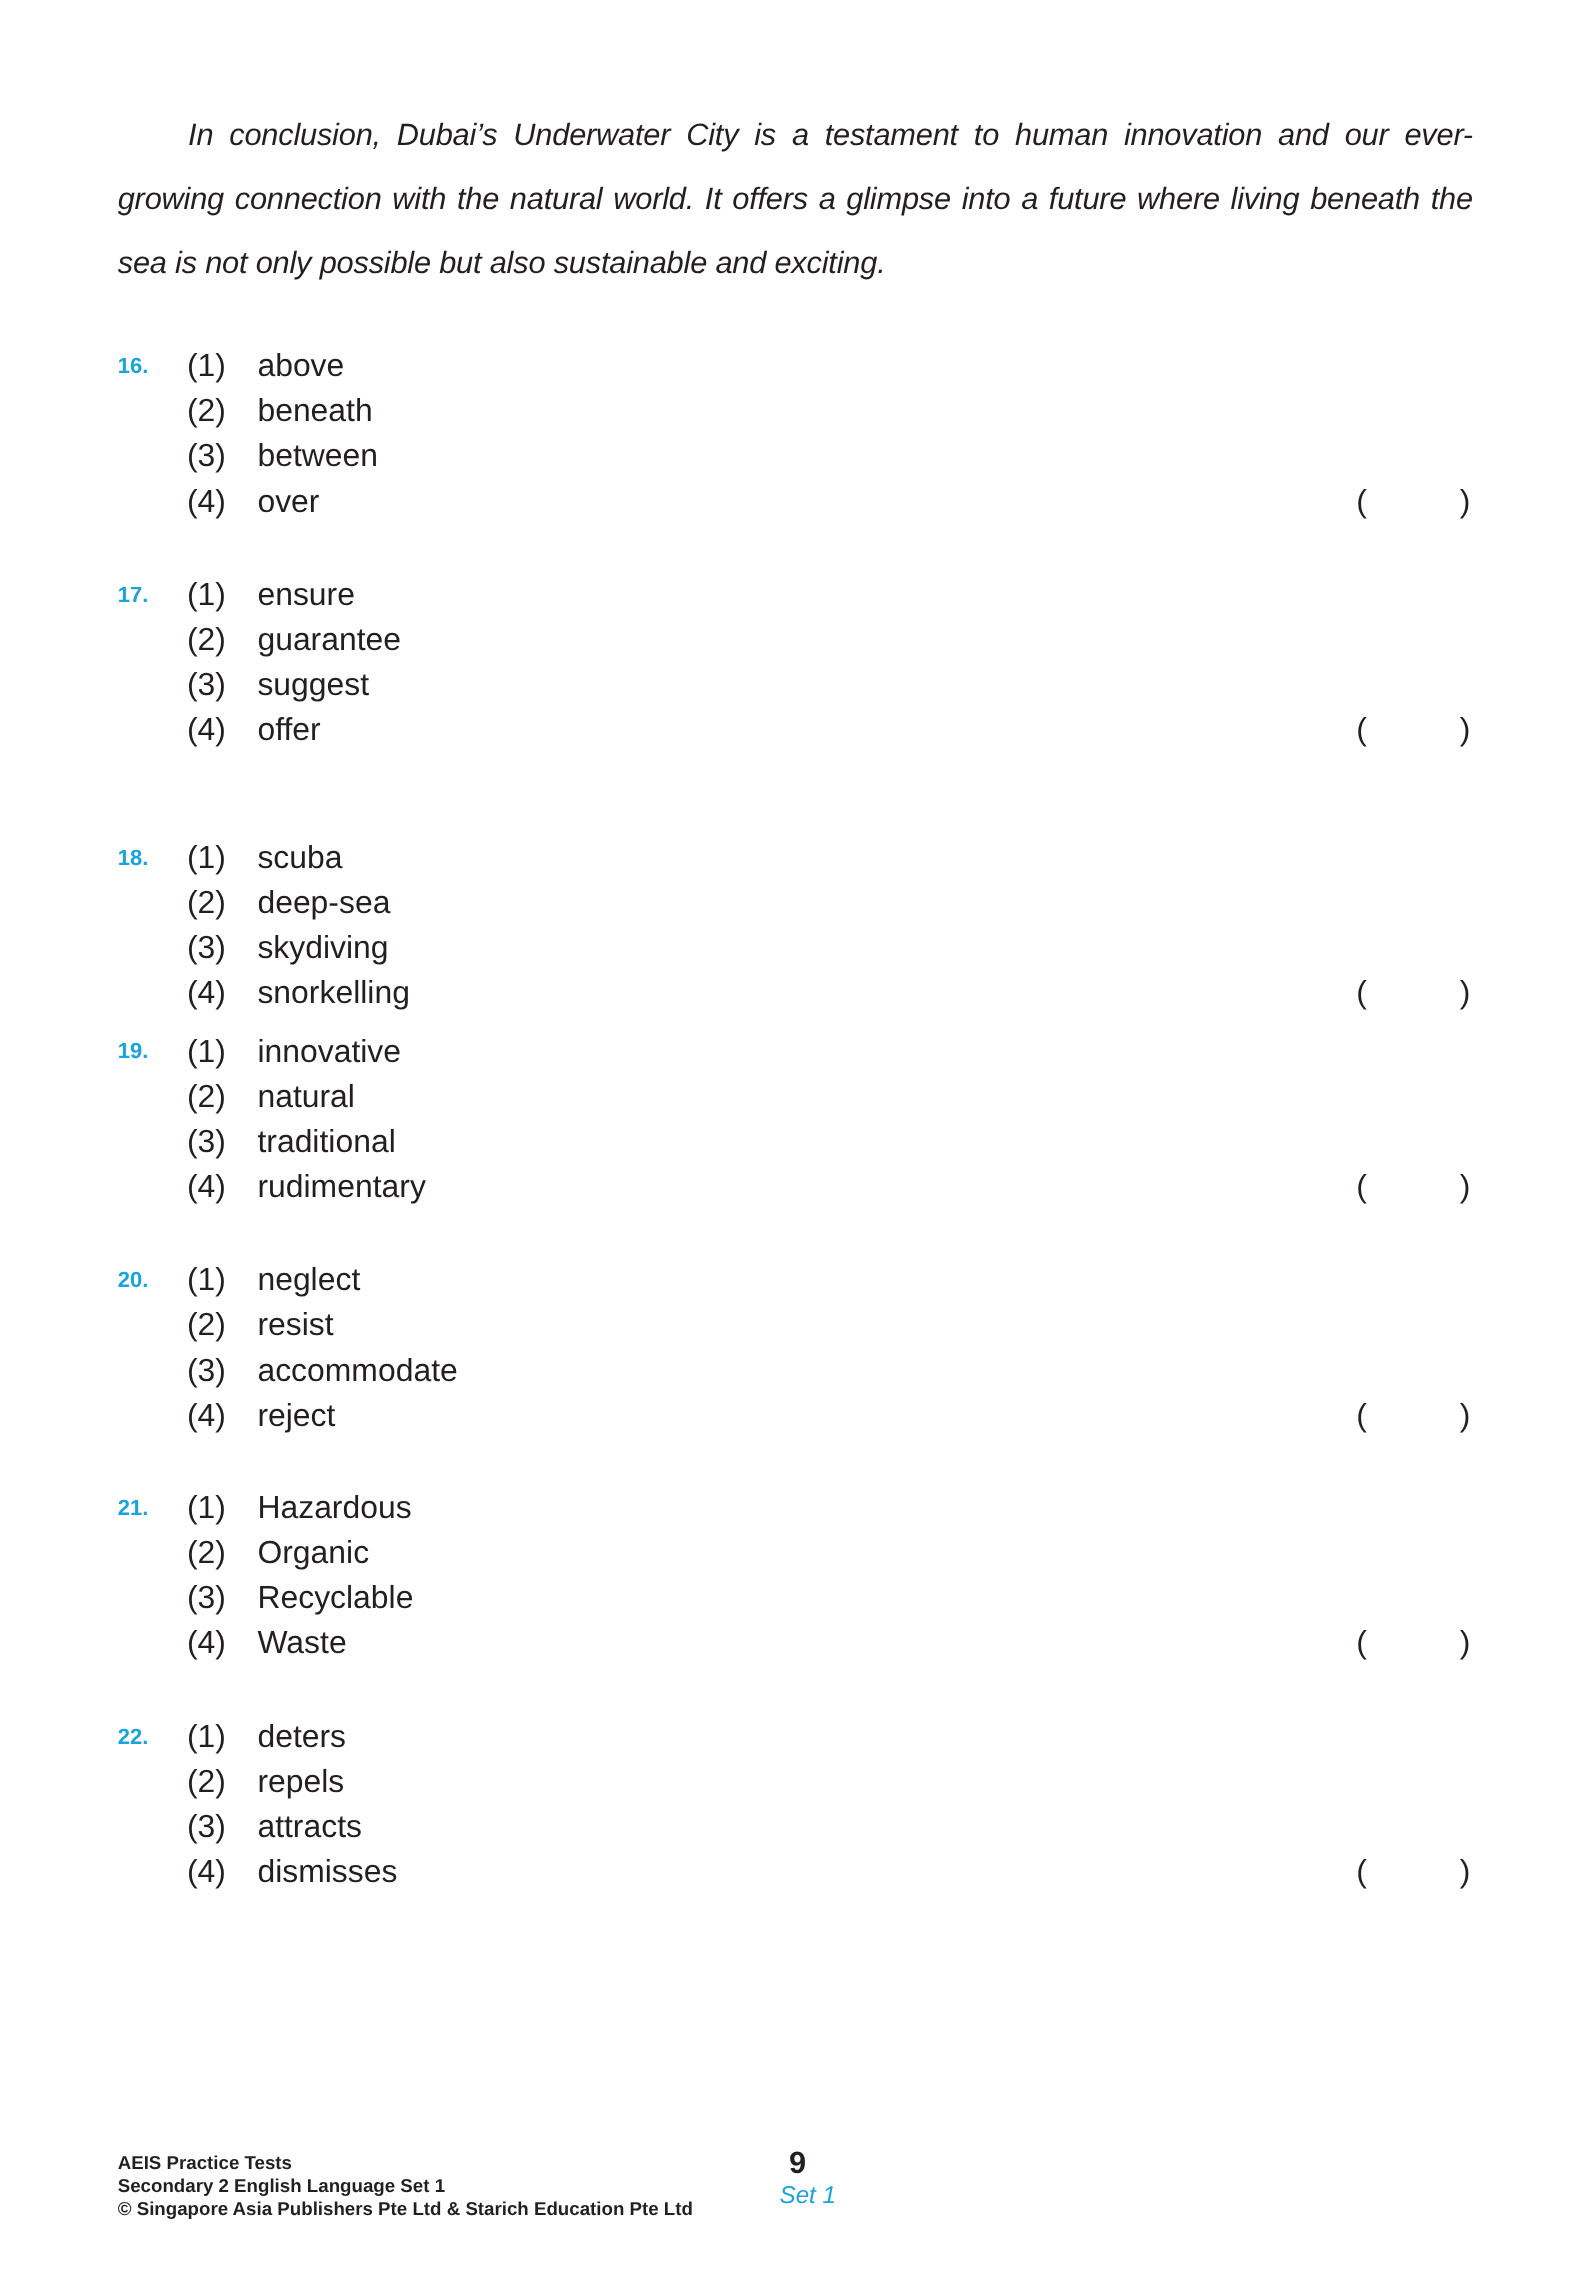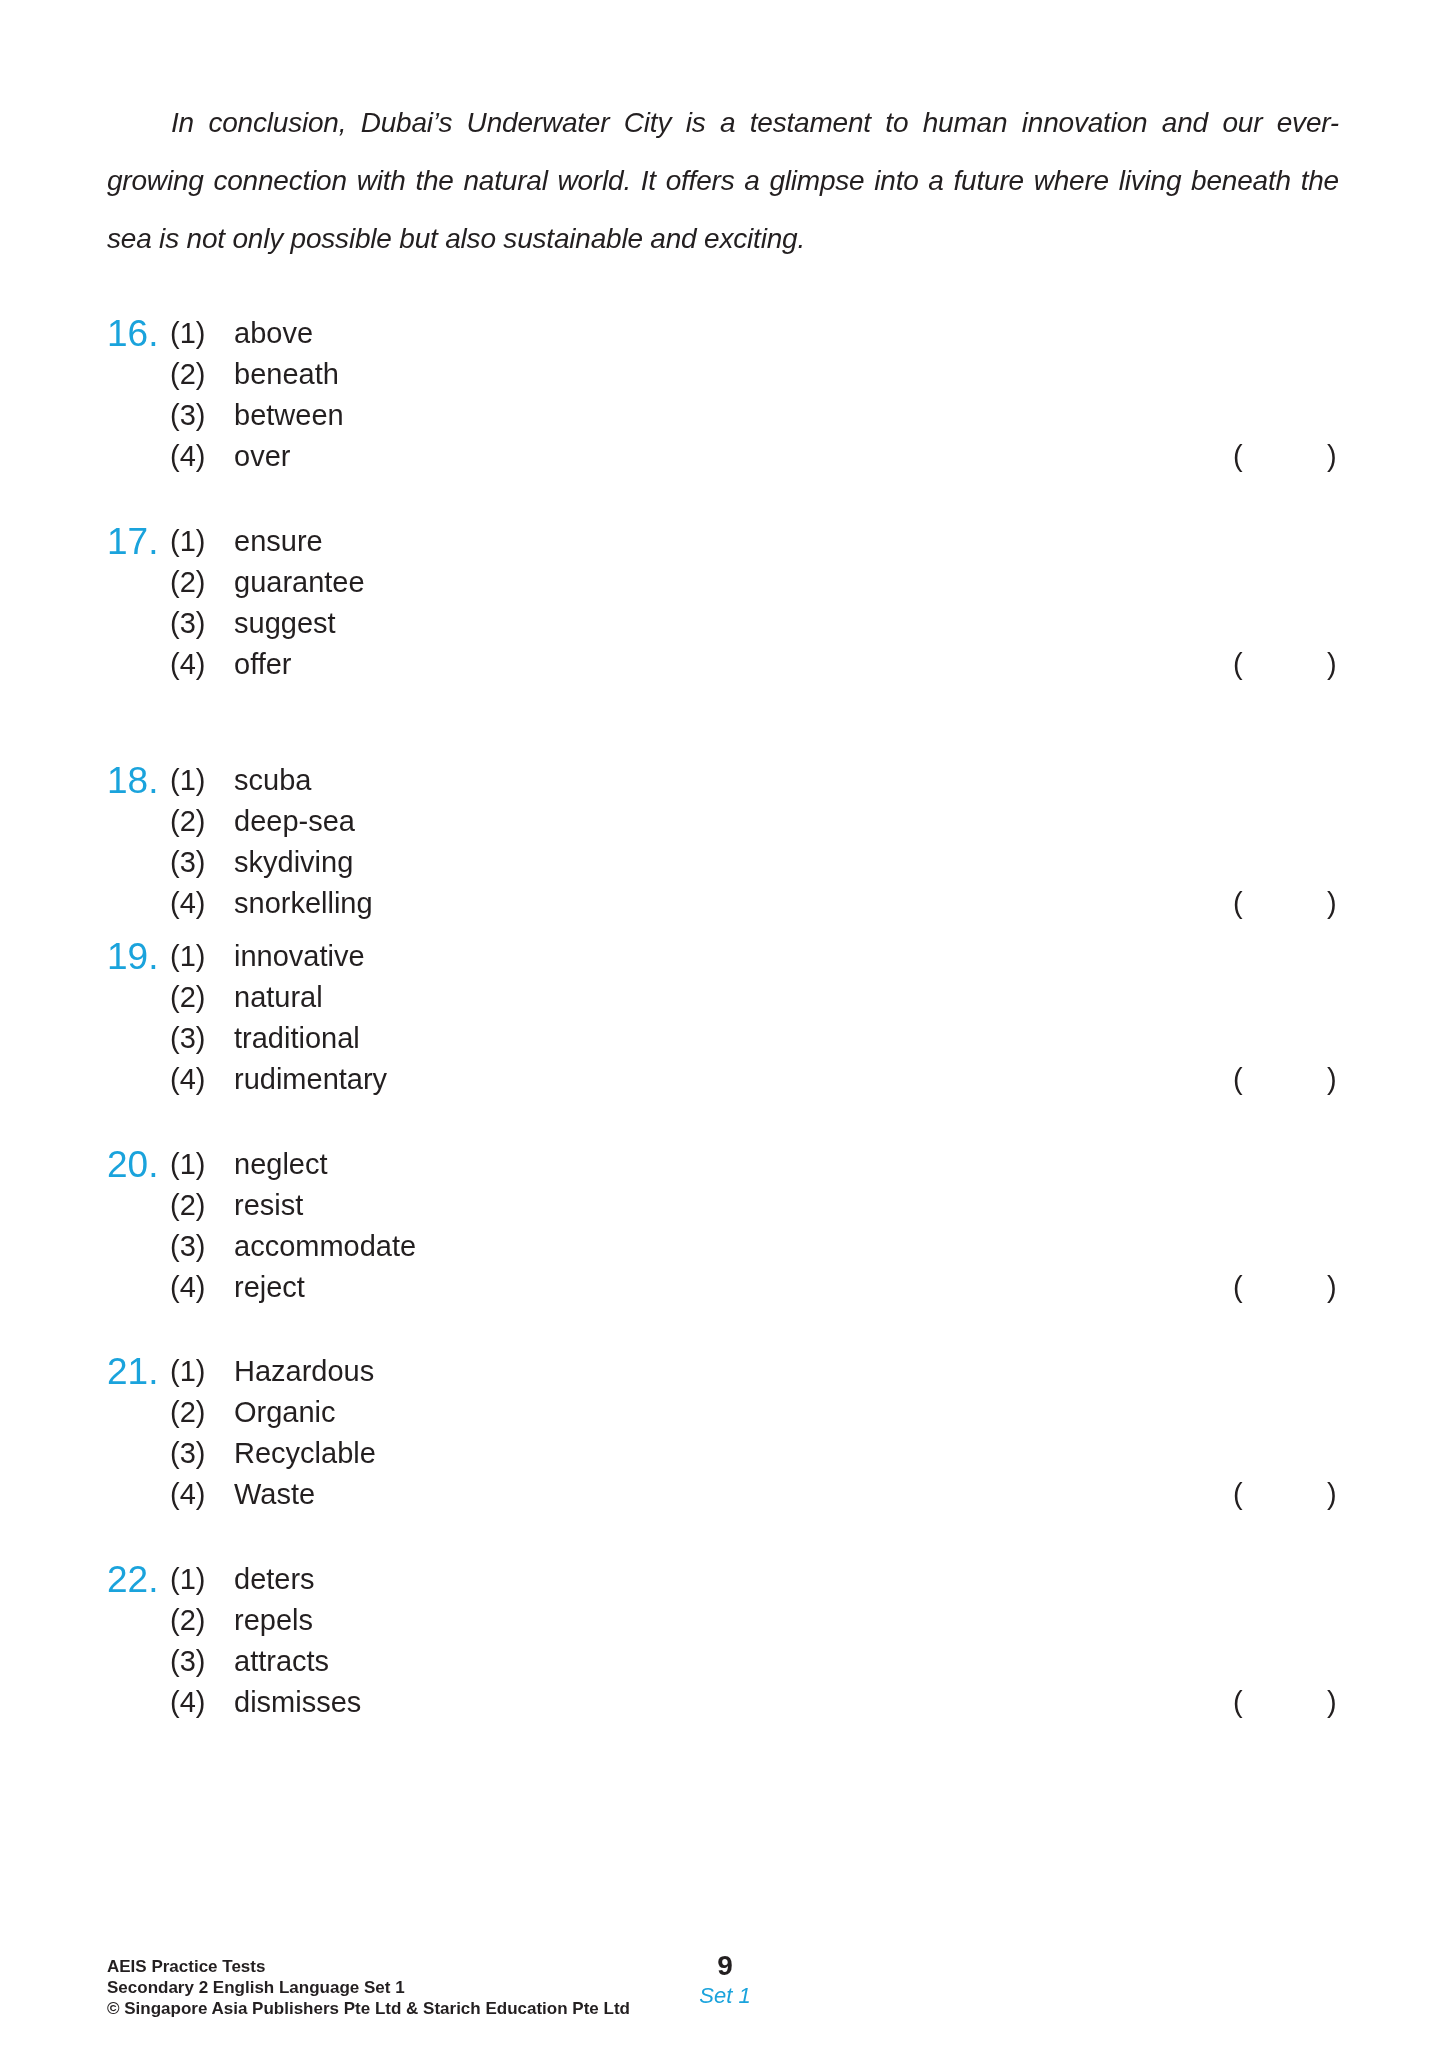--- a/index.html
+++ b/index.html
@@ -3,30 +3,30 @@
 <meta charset="utf-8">
 <style>
   html, body { margin: 0; padding: 0; background: #ffffff; }
   body { width: 1445px; height: 2066px; position: relative; overflow: hidden;
          font-family: "Liberation Sans", "DejaVu Sans", sans-serif; color: #231f20; }
   .para { position: absolute; left: 107px; top: 94px; width: 1232px;
           font-size: 28px; line-height: 58px; text-align: justify; letter-spacing: -0.2px; font-style: italic; }
   .para .indent { display: inline-block; width: 64px; }
   .q { position: absolute; left: 107px; width: 1240px; }
   .row { position: relative; height: 41px; font-size: 29px; line-height: 41px; }
-  .qnum { position: absolute; left: 0; color: #1aa3dc; font-weight: normal; font-size: 37px; }
+  .qnum { position: absolute; left: 0; color: #1aa3dc; font-weight: bold; font-size: 20px; }
   .optnum { position: absolute; left: 63px; }
   .opttext { position: absolute; left: 127px; }
   .ans { position: absolute; left: 1126px; width: 110px; }
   .ans .lp { position: absolute; left: 0; }
   .ans .rp { position: absolute; left: 94px; }
   .footer { position: absolute; left: 107px; top: 1956px; font-size: 17px; line-height: 21px; color: #231f20; font-weight: bold; }
   .pagenum { position: absolute; left: 690px; top: 1951px; width: 70px; text-align: center;
              font-size: 28px; font-weight: bold; line-height: 30px; }
-  .setlabel { position: absolute; left: 690px; top: 1983px; width: 70px; text-align: center;
+  .setlabel { position: absolute; left: 690px; top: 1983px; width: 70px; text-align: right;
               font-size: 22px; font-style: italic; color: #1aa3dc; line-height: 26px; }
 </style>
 </head>
 <body>
 
 <div class="para"><span class="indent"></span><span>In conclusion, Dubai’s Underwater City is a testament to human innovation and our ever-growing connection with the natural world. It offers a glimpse into a future where living beneath the sea is not only possible but also sustainable and exciting.</span></div>
 
 <div class="q" style="top:313px">
   <div class="row">
       <span class="qnum">16.</span>

